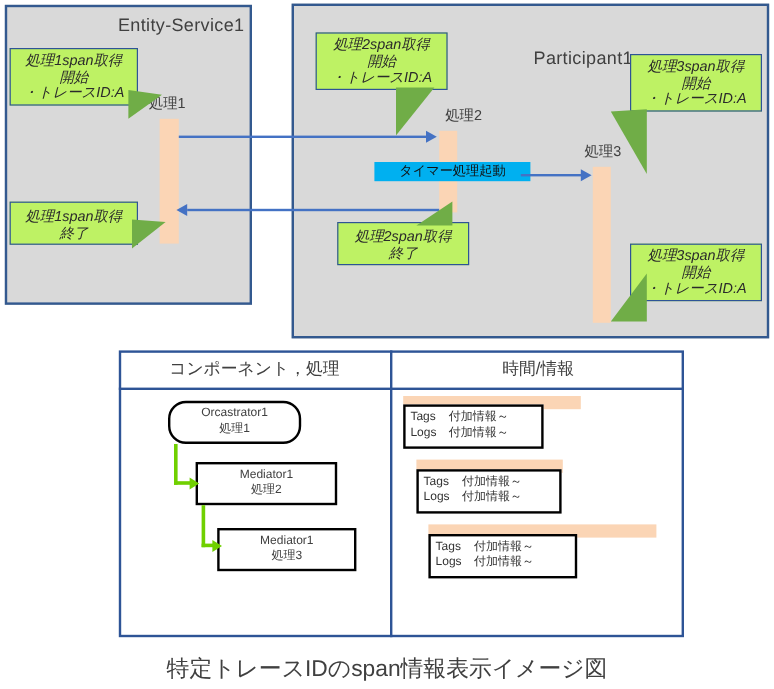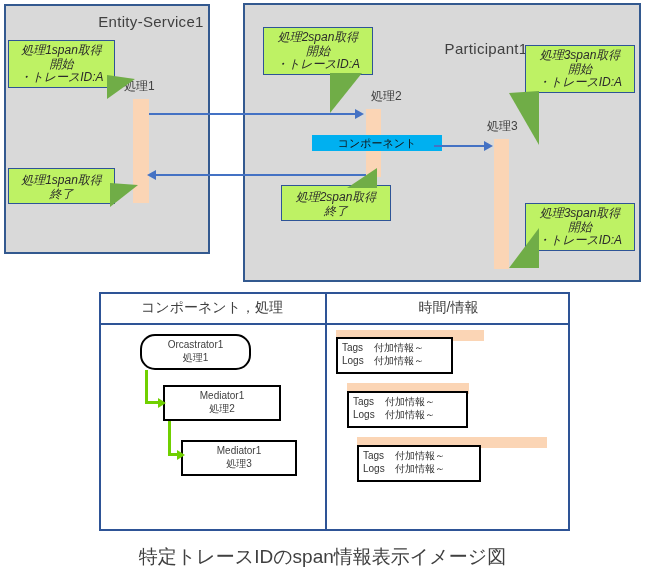--- a/index.html
+++ b/index.html
@@ -73,21 +73,21 @@
 <div class="proclabel" style="left:124px;top:78px;">処理1</div>
 <div class="proclabel" style="left:371px;top:88px;">処理2</div>
 <div class="proclabel" style="left:487px;top:118px;">処理3</div>
 
 <div class="aline" style="left:149px;top:113px;width:206px;"></div>
 <div class="ahead-r" style="left:355px;top:109px;"></div>
 
 <div class="aline" style="left:156px;top:174px;width:210px;"></div>
 <div class="ahead-l" style="left:147px;top:170px;"></div>
 
-<div class="timer" style="left:312px;top:135px;width:122px;">コンポーネント</div>
+<div class="timer" style="left:312px;top:135px;width:122px;">タイマー処理起動</div>
 
 <div class="aline" style="left:434px;top:145px;width:52px;"></div>
 <div class="ahead-r" style="left:484px;top:141px;"></div>
 
 <div class="callout" style="left:8px;top:40px;width:107px;height:48px;">
   <span class="ln">処理1span取得</span>
   <span class="ln">開始</span>
   <span class="ln">・トレースID:A</span>
 </div>
 <div class="tail" style="left:107px;top:75px;border-left:28px solid #70ad47;border-top:4px solid transparent;border-bottom:20px solid transparent;"></div>

